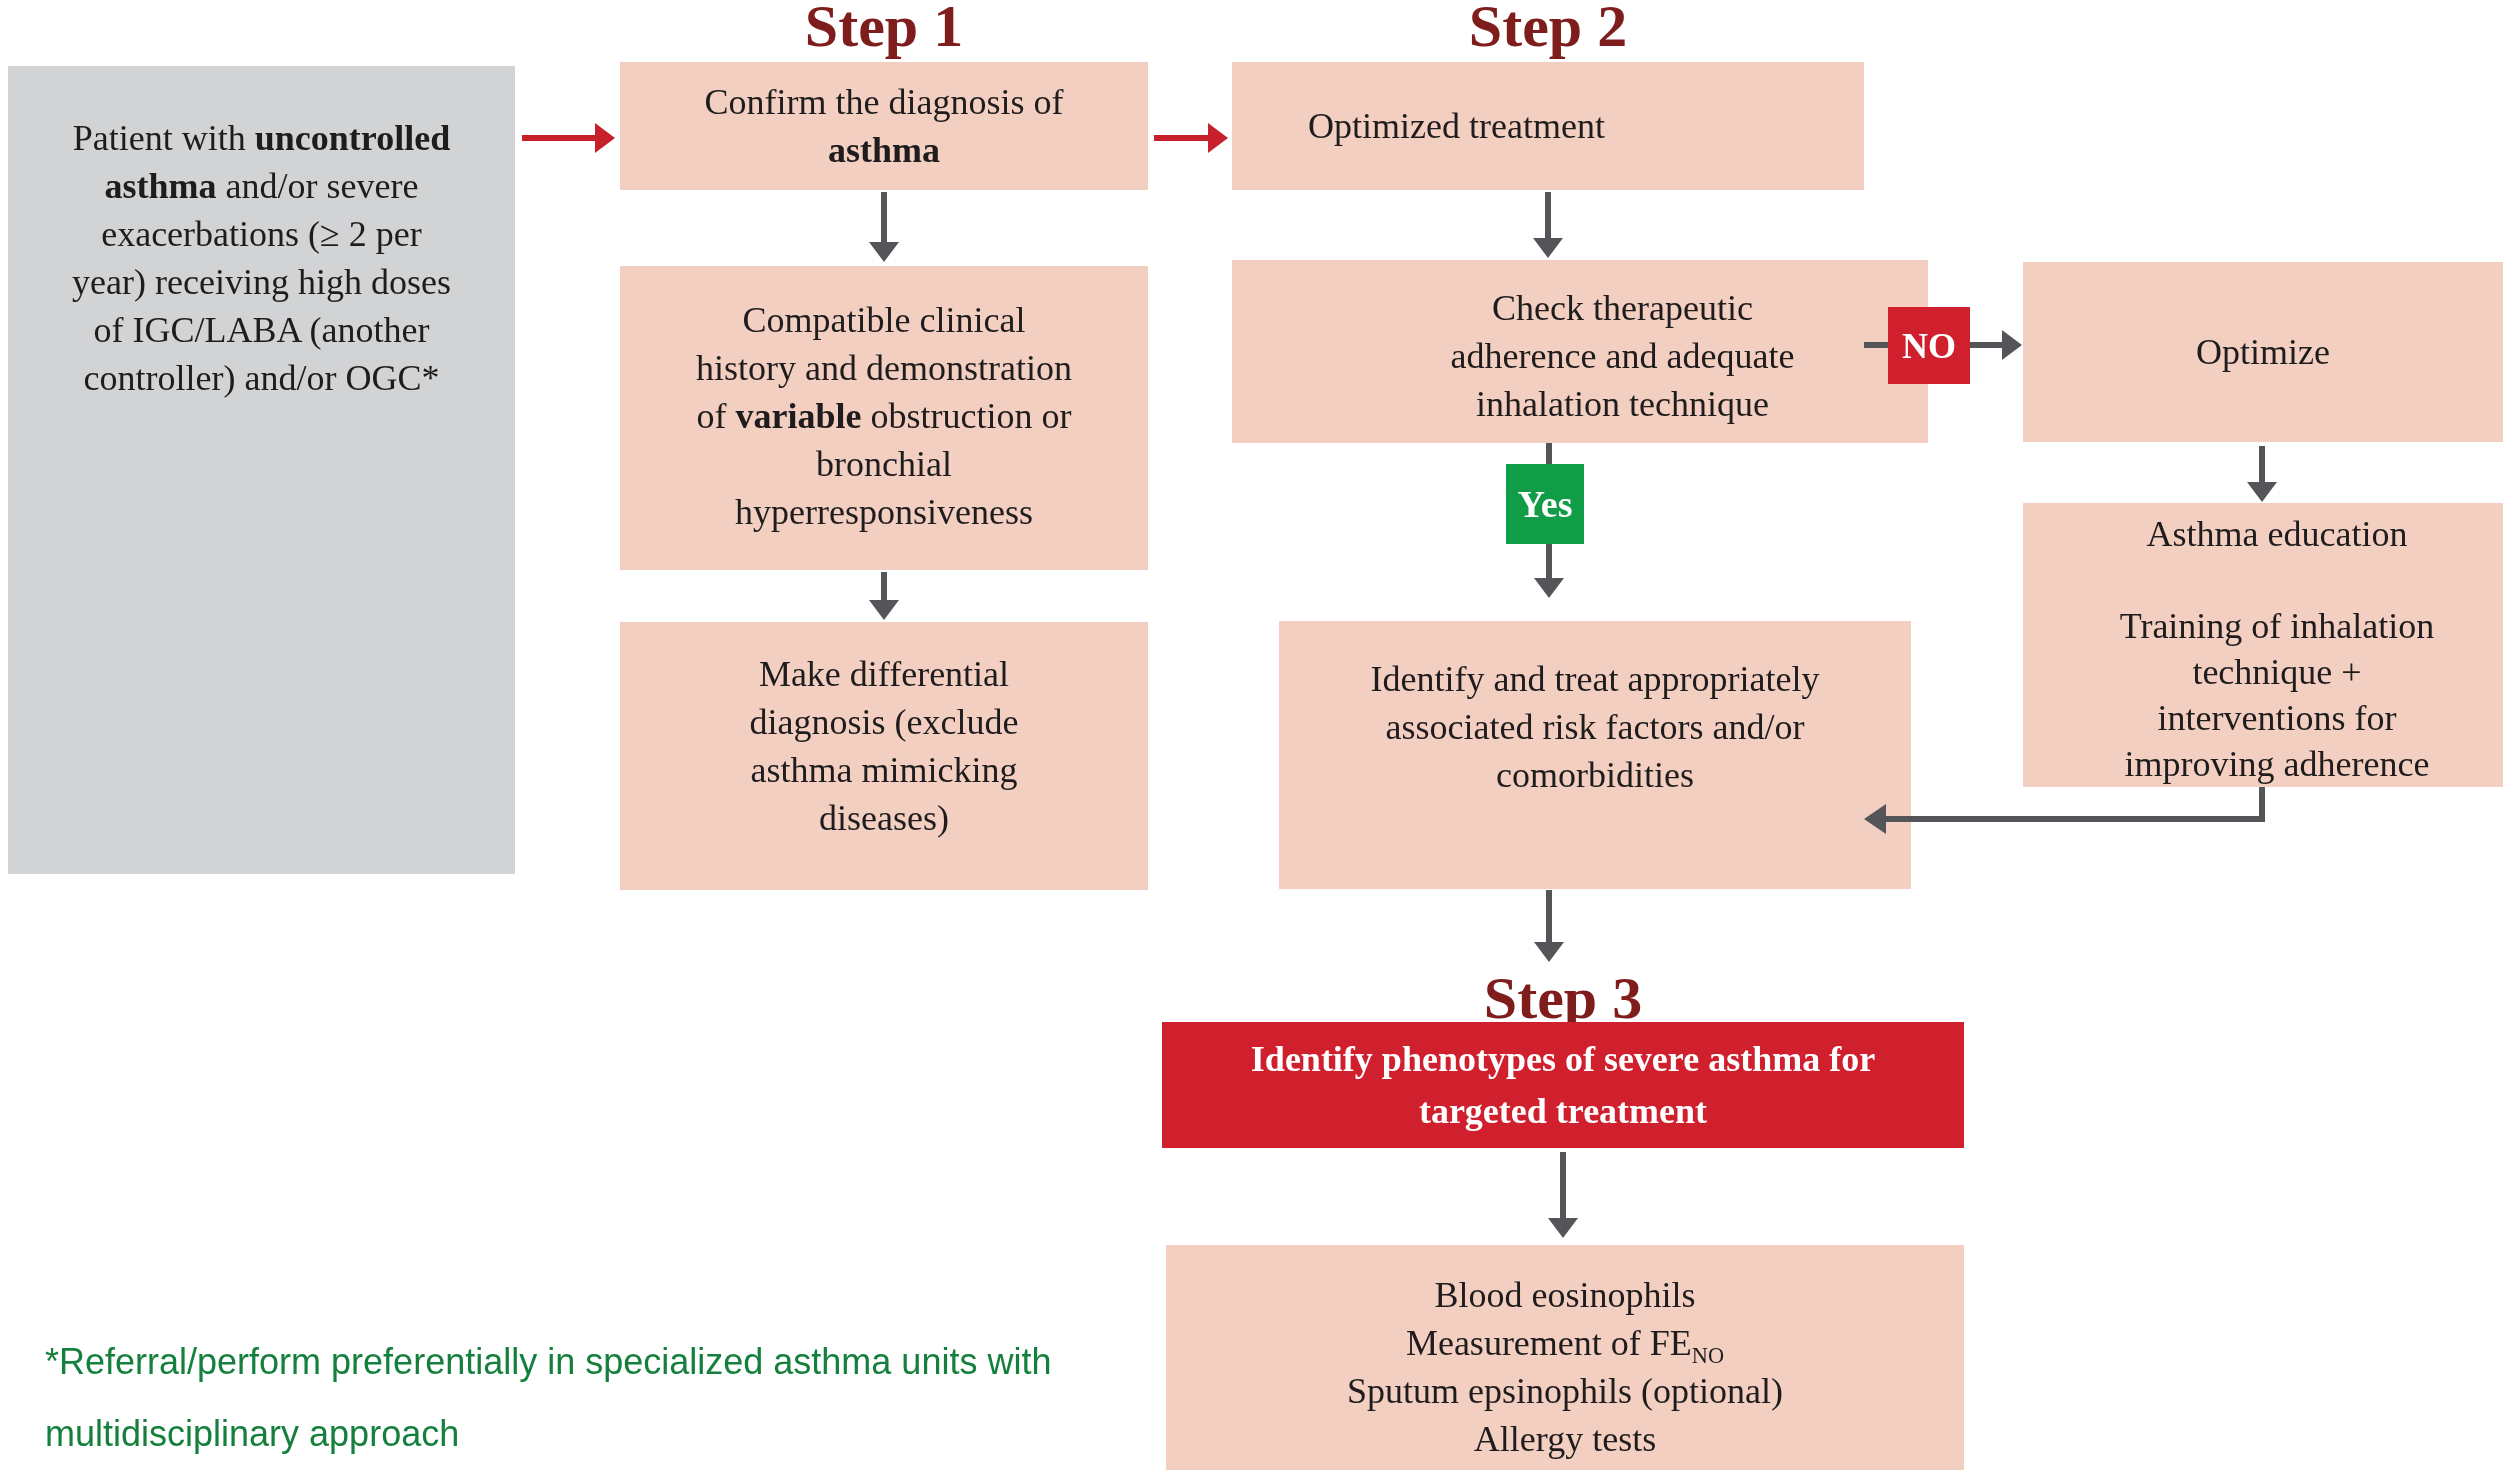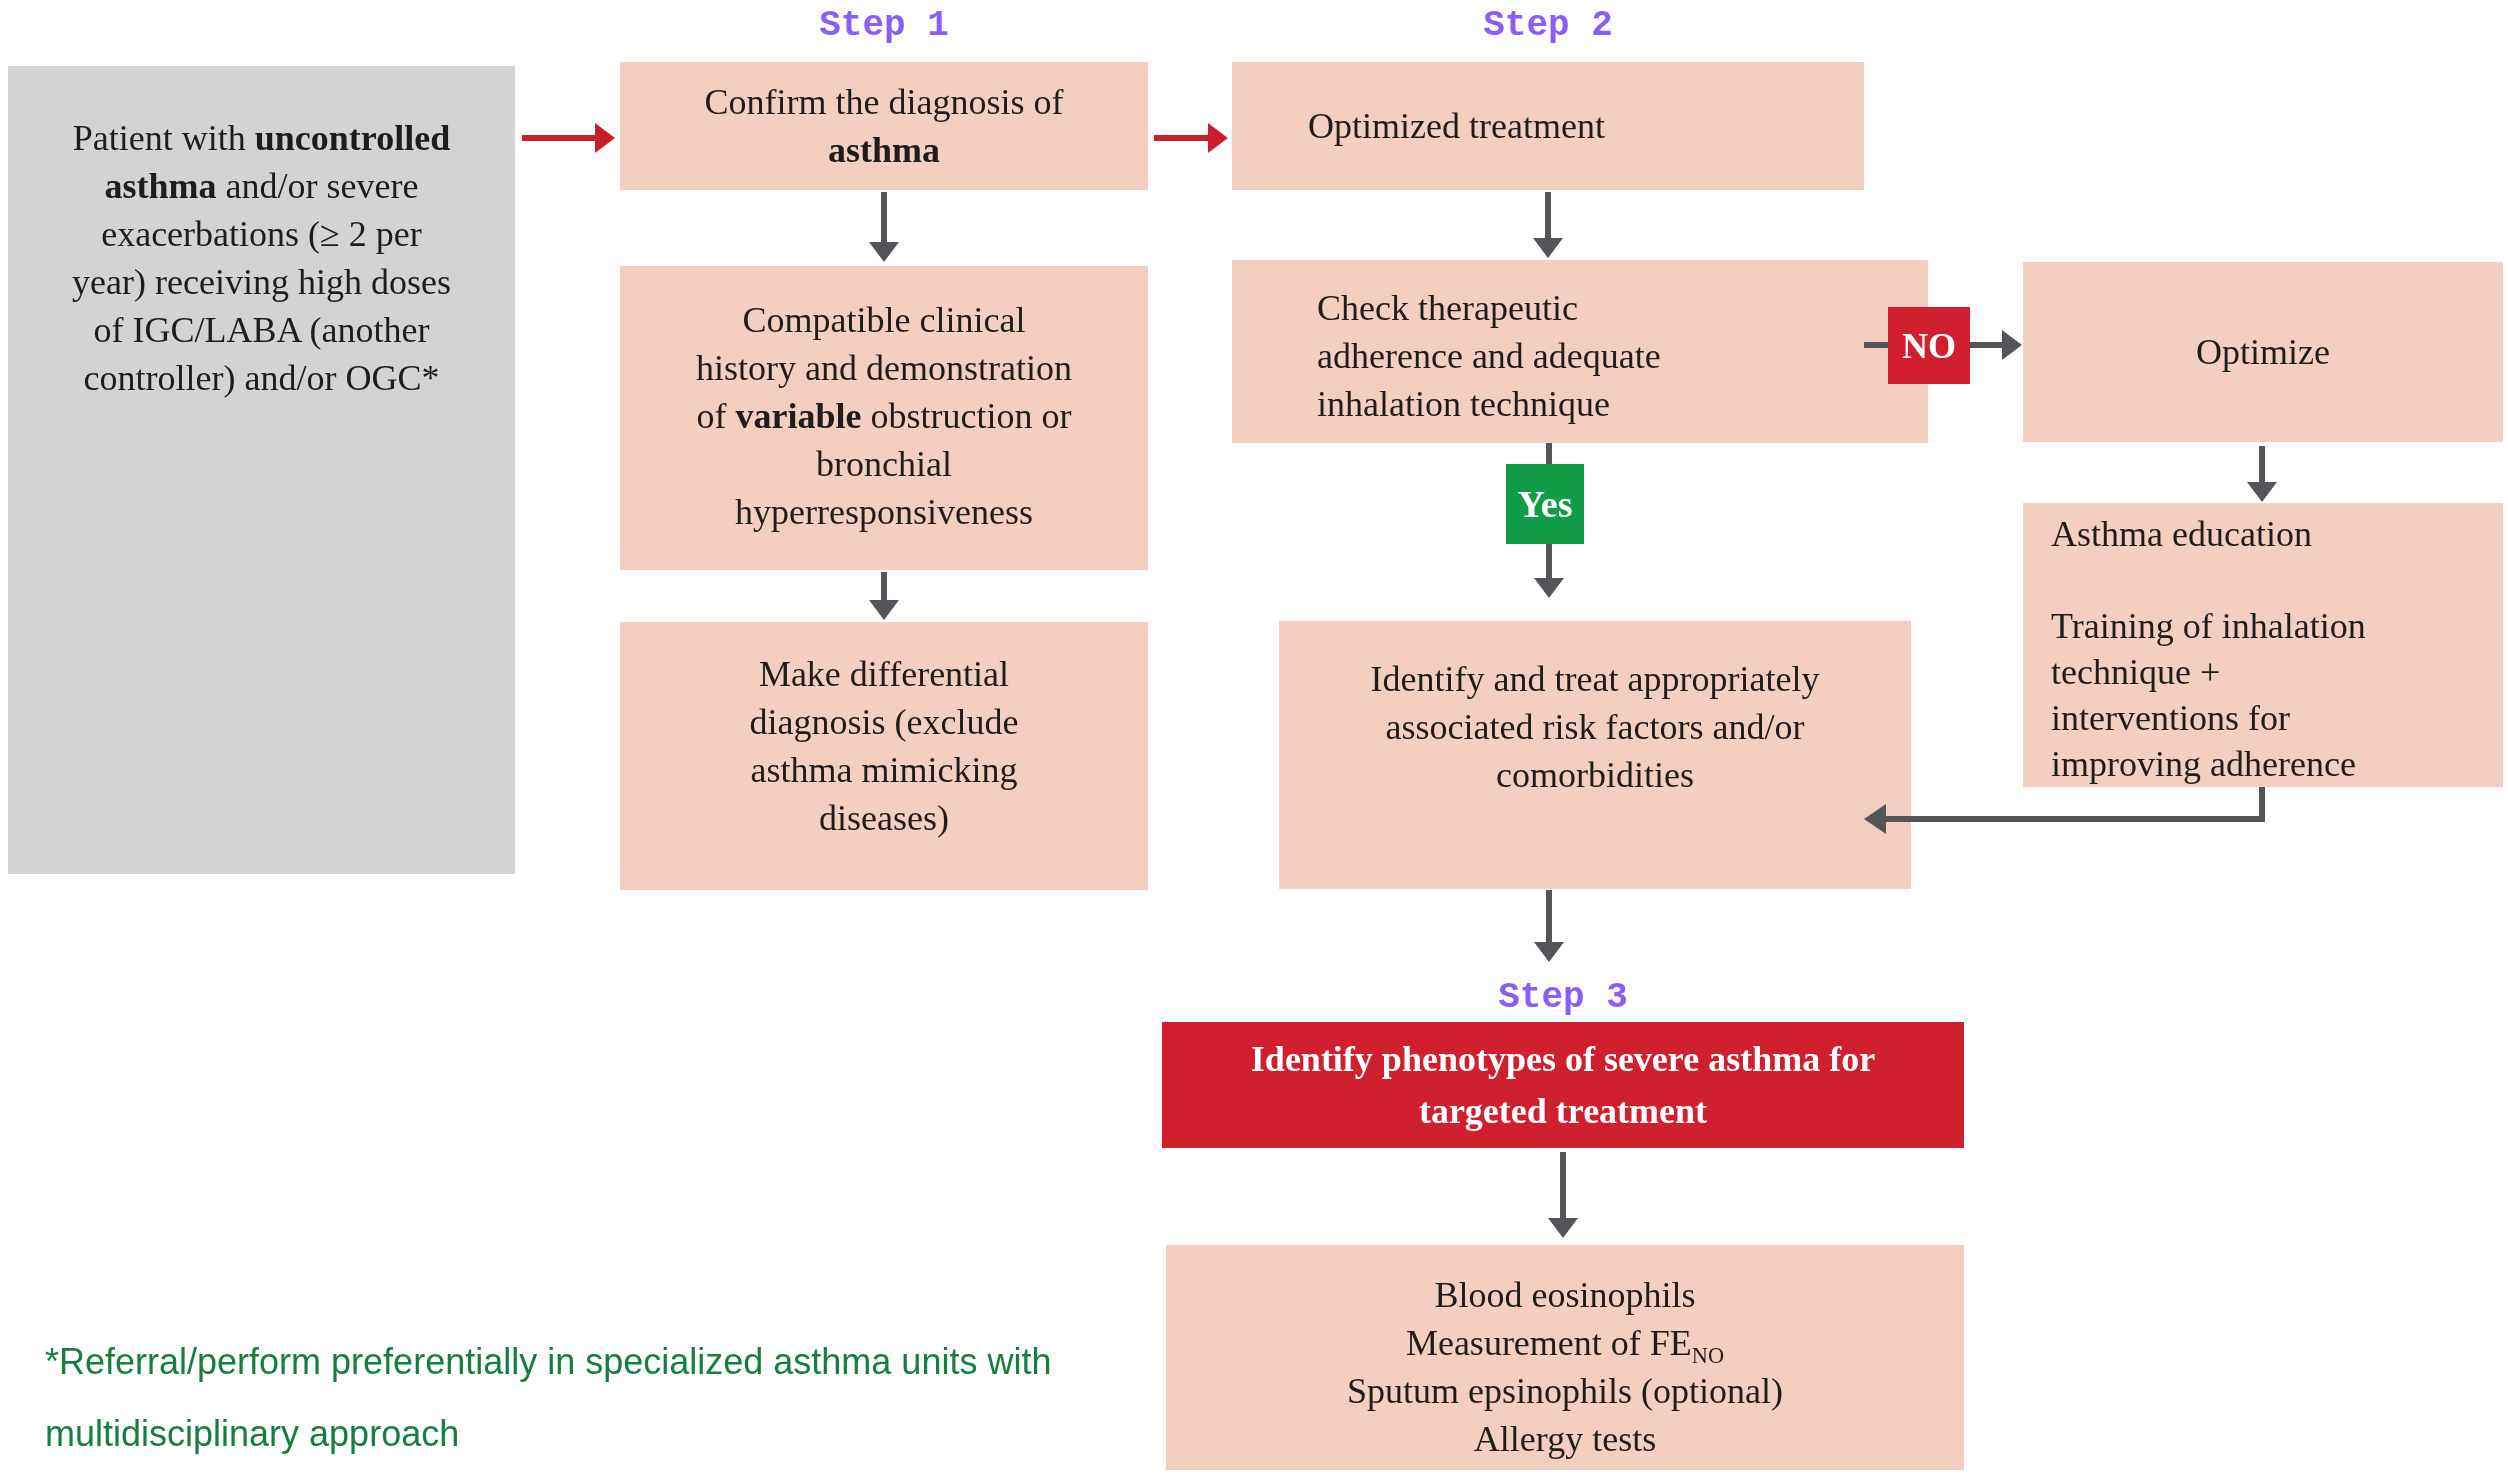--- a/index.html
+++ b/index.html
@@ -5,21 +5,21 @@
   html,body{margin:0;padding:0;background:#ffffff;}
   .canvas{
     position:relative;
     width:2508px;height:1478px;
     background:#ffffff;
     font-family:"Liberation Serif", serif;
     color:#1f1c1d;
     overflow:hidden;
   }
   
-  .box{position:absolute;box-sizing:border-box;font-size:36px;line-height:48px;}
+  .box{position:absolute;box-sizing:border-box;font-size:36px;line-height:48px;text-align:center;}
   .salmon{background:#f2cfc0;}
   .graybox{background:#d1d3d4;}
   .redbox{background:#d0202e;color:#ffffff;font-weight:bold;}
   .greenbox{background:#119c48;color:#ffffff;font-weight:bold;}
   .center{text-align:center;}
   .b{font-weight:bold;}
   sub{font-size:0.62em;line-height:0;}
 
   #patient-box{left:8px;top:66px;width:507px;height:808px;padding:48px 20px 0;}
   #confirm-box{left:620px;top:62px;width:528px;height:128px;padding-top:16px;}
@@ -31,23 +31,23 @@
   #optimize-box{left:2023px;top:262px;width:480px;height:180px;display:flex;align-items:center;justify-content:center;}
   #education-box{left:2023px;top:503px;width:480px;height:284px;padding:8px 0 0 28px;line-height:46px;}
   #no-box{left:1888px;top:307px;width:82px;height:77px;display:flex;align-items:center;justify-content:center;font-size:36px;}
   #yes-box{left:1506px;top:464px;width:78px;height:80px;display:flex;align-items:center;justify-content:center;font-size:38px;}
   #phenotypes-box{left:1162px;top:1022px;width:802px;height:126px;padding-top:11px;font-size:36px;line-height:52px;}
   #tests-box{left:1166px;top:1245px;width:798px;height:225px;padding-top:26px;}
 
   
   .step-heading{
     position:absolute;
-    font-family:Liberation Mono, monospace;
-    font-weight:bold;font-size:36px;line-height:52px;
-    color:#8b5cf6;text-align:center;
+    font-family:Liberation Serif, serif;
+    font-weight:bold;font-size:60px;line-height:52px;
+    color:#7f1d1d;text-align:center;
   }
   #step1-heading{left:620px;top:0px;width:528px;}
   #step2-heading{left:1232px;top:0px;width:632px;}
   #step3-heading{left:1163px;top:944px;width:800px;margin-top:28px;}
   #footnote{
     position:absolute;left:45px;top:1326px;width:1120px;
     font-family:"Liberation Sans", sans-serif;
     font-size:36px;line-height:72px;color:#15803d;
   }
 

